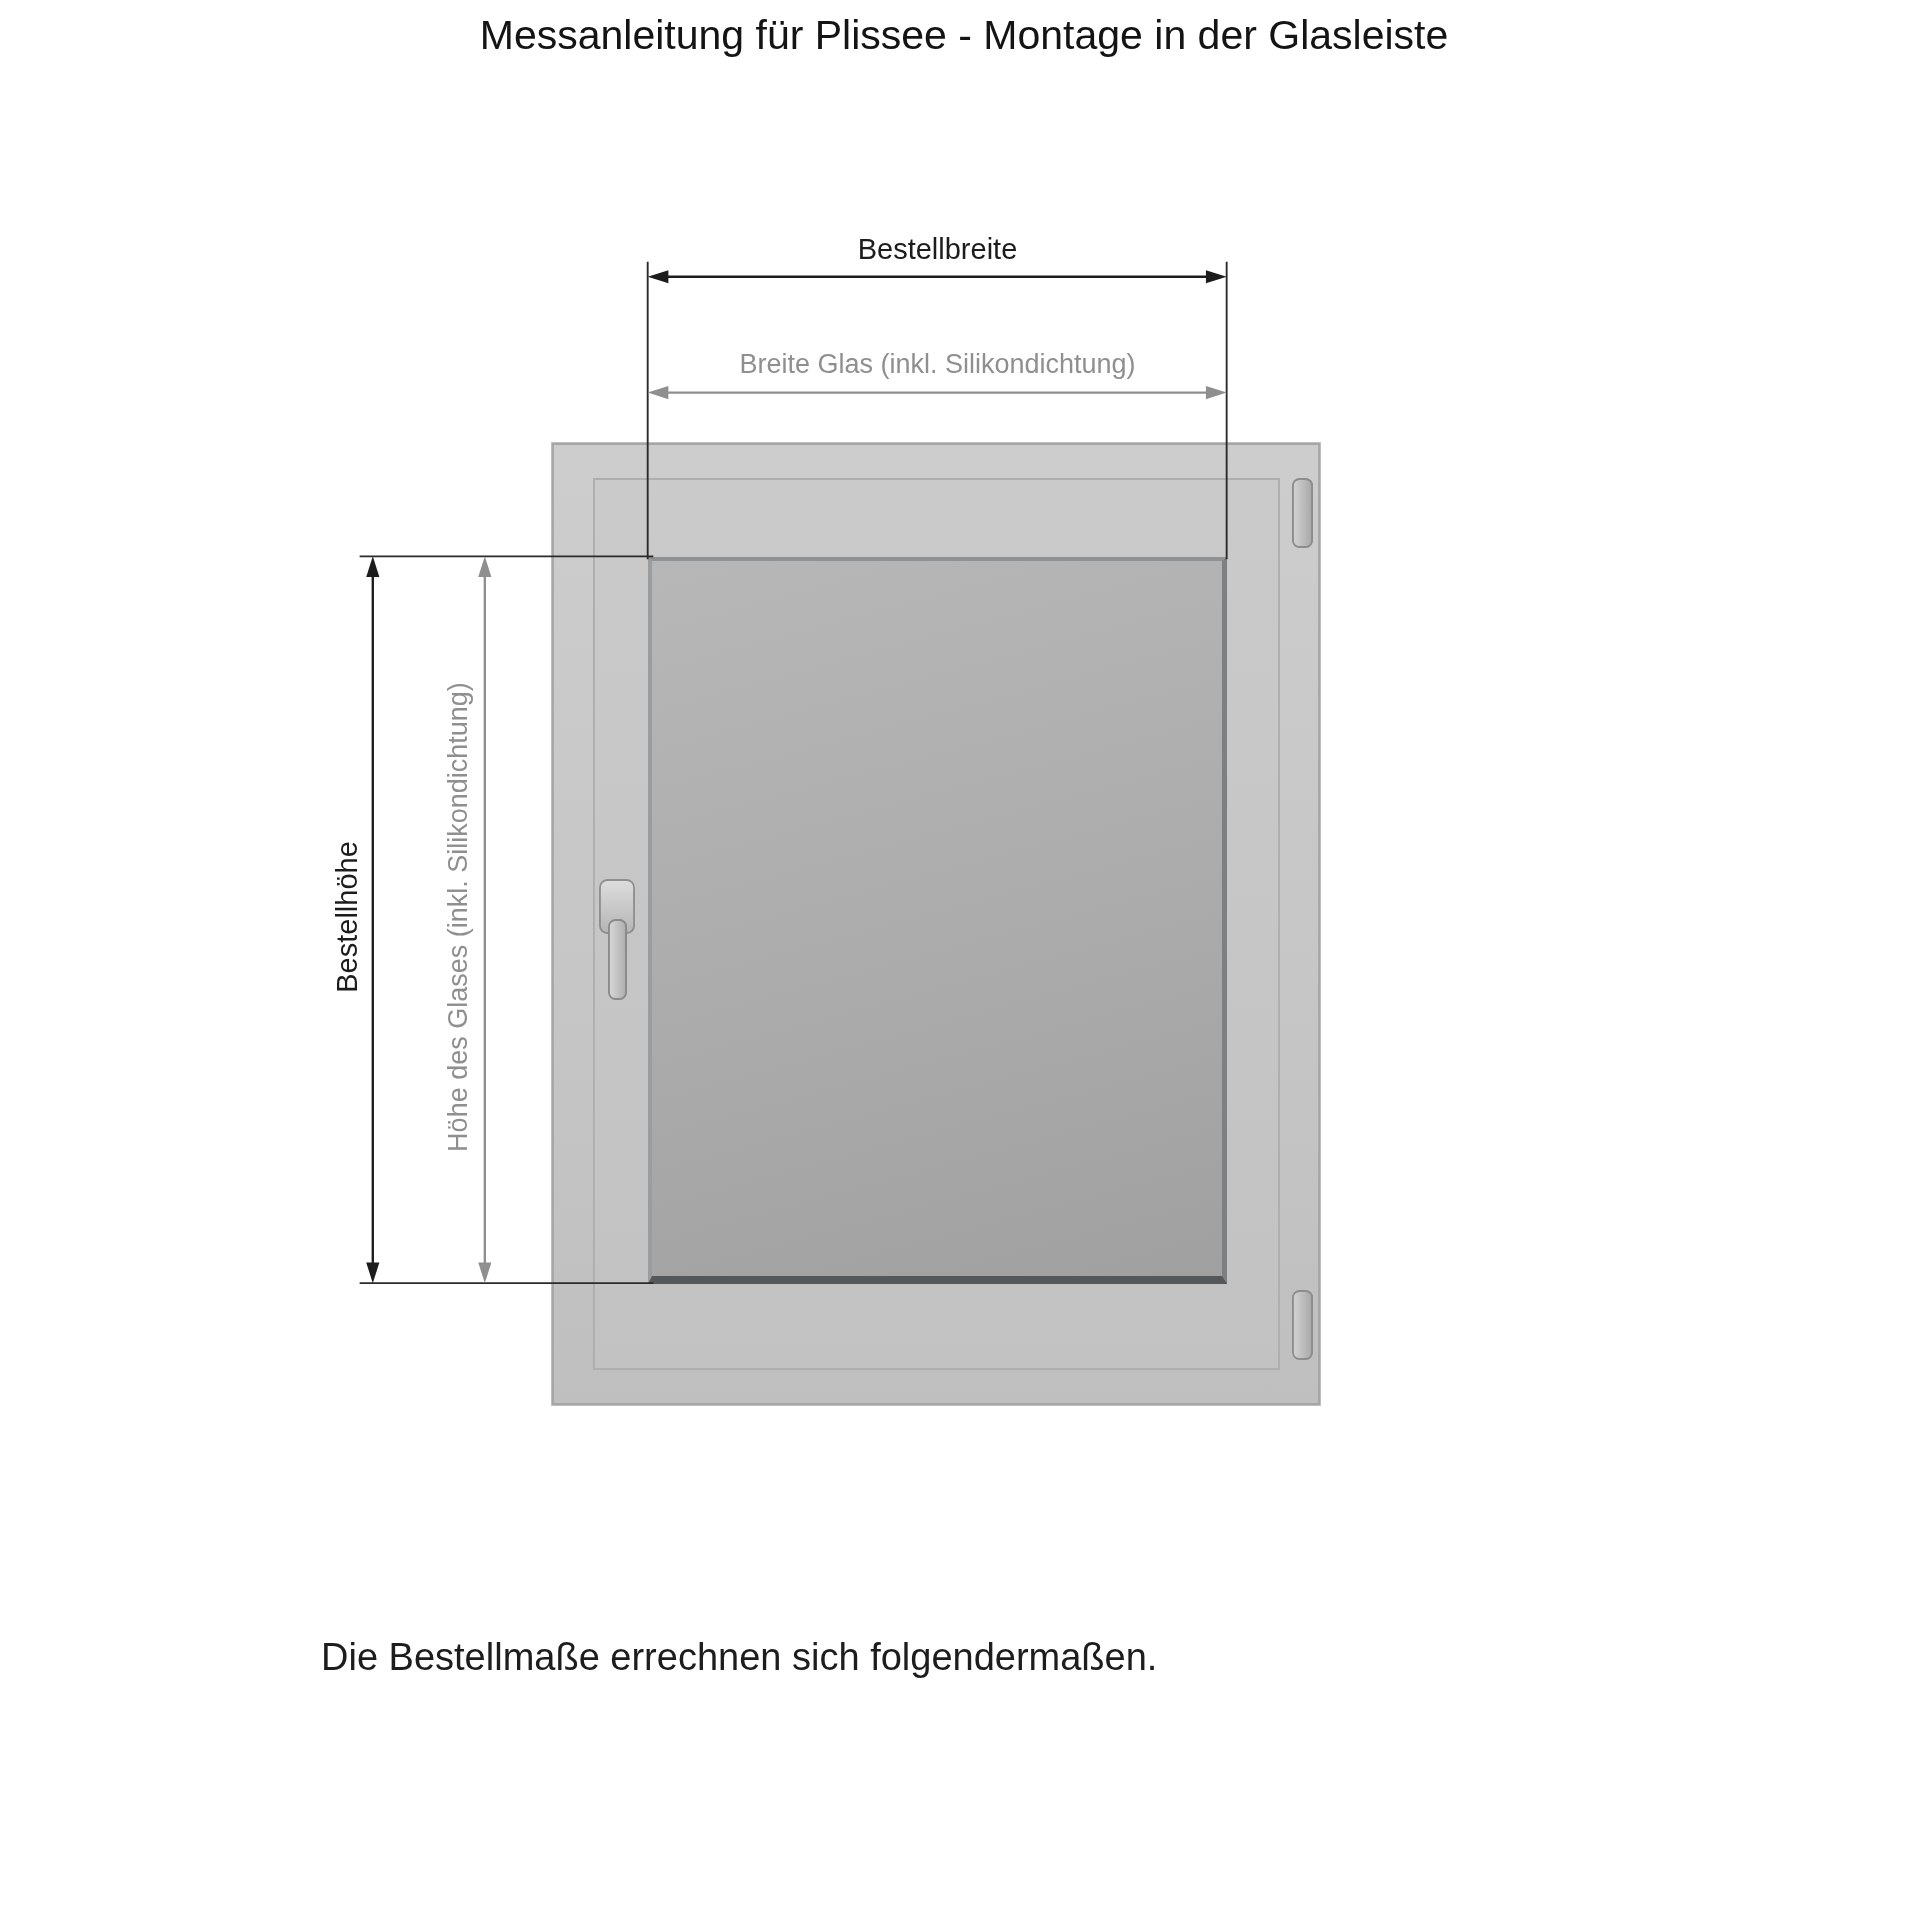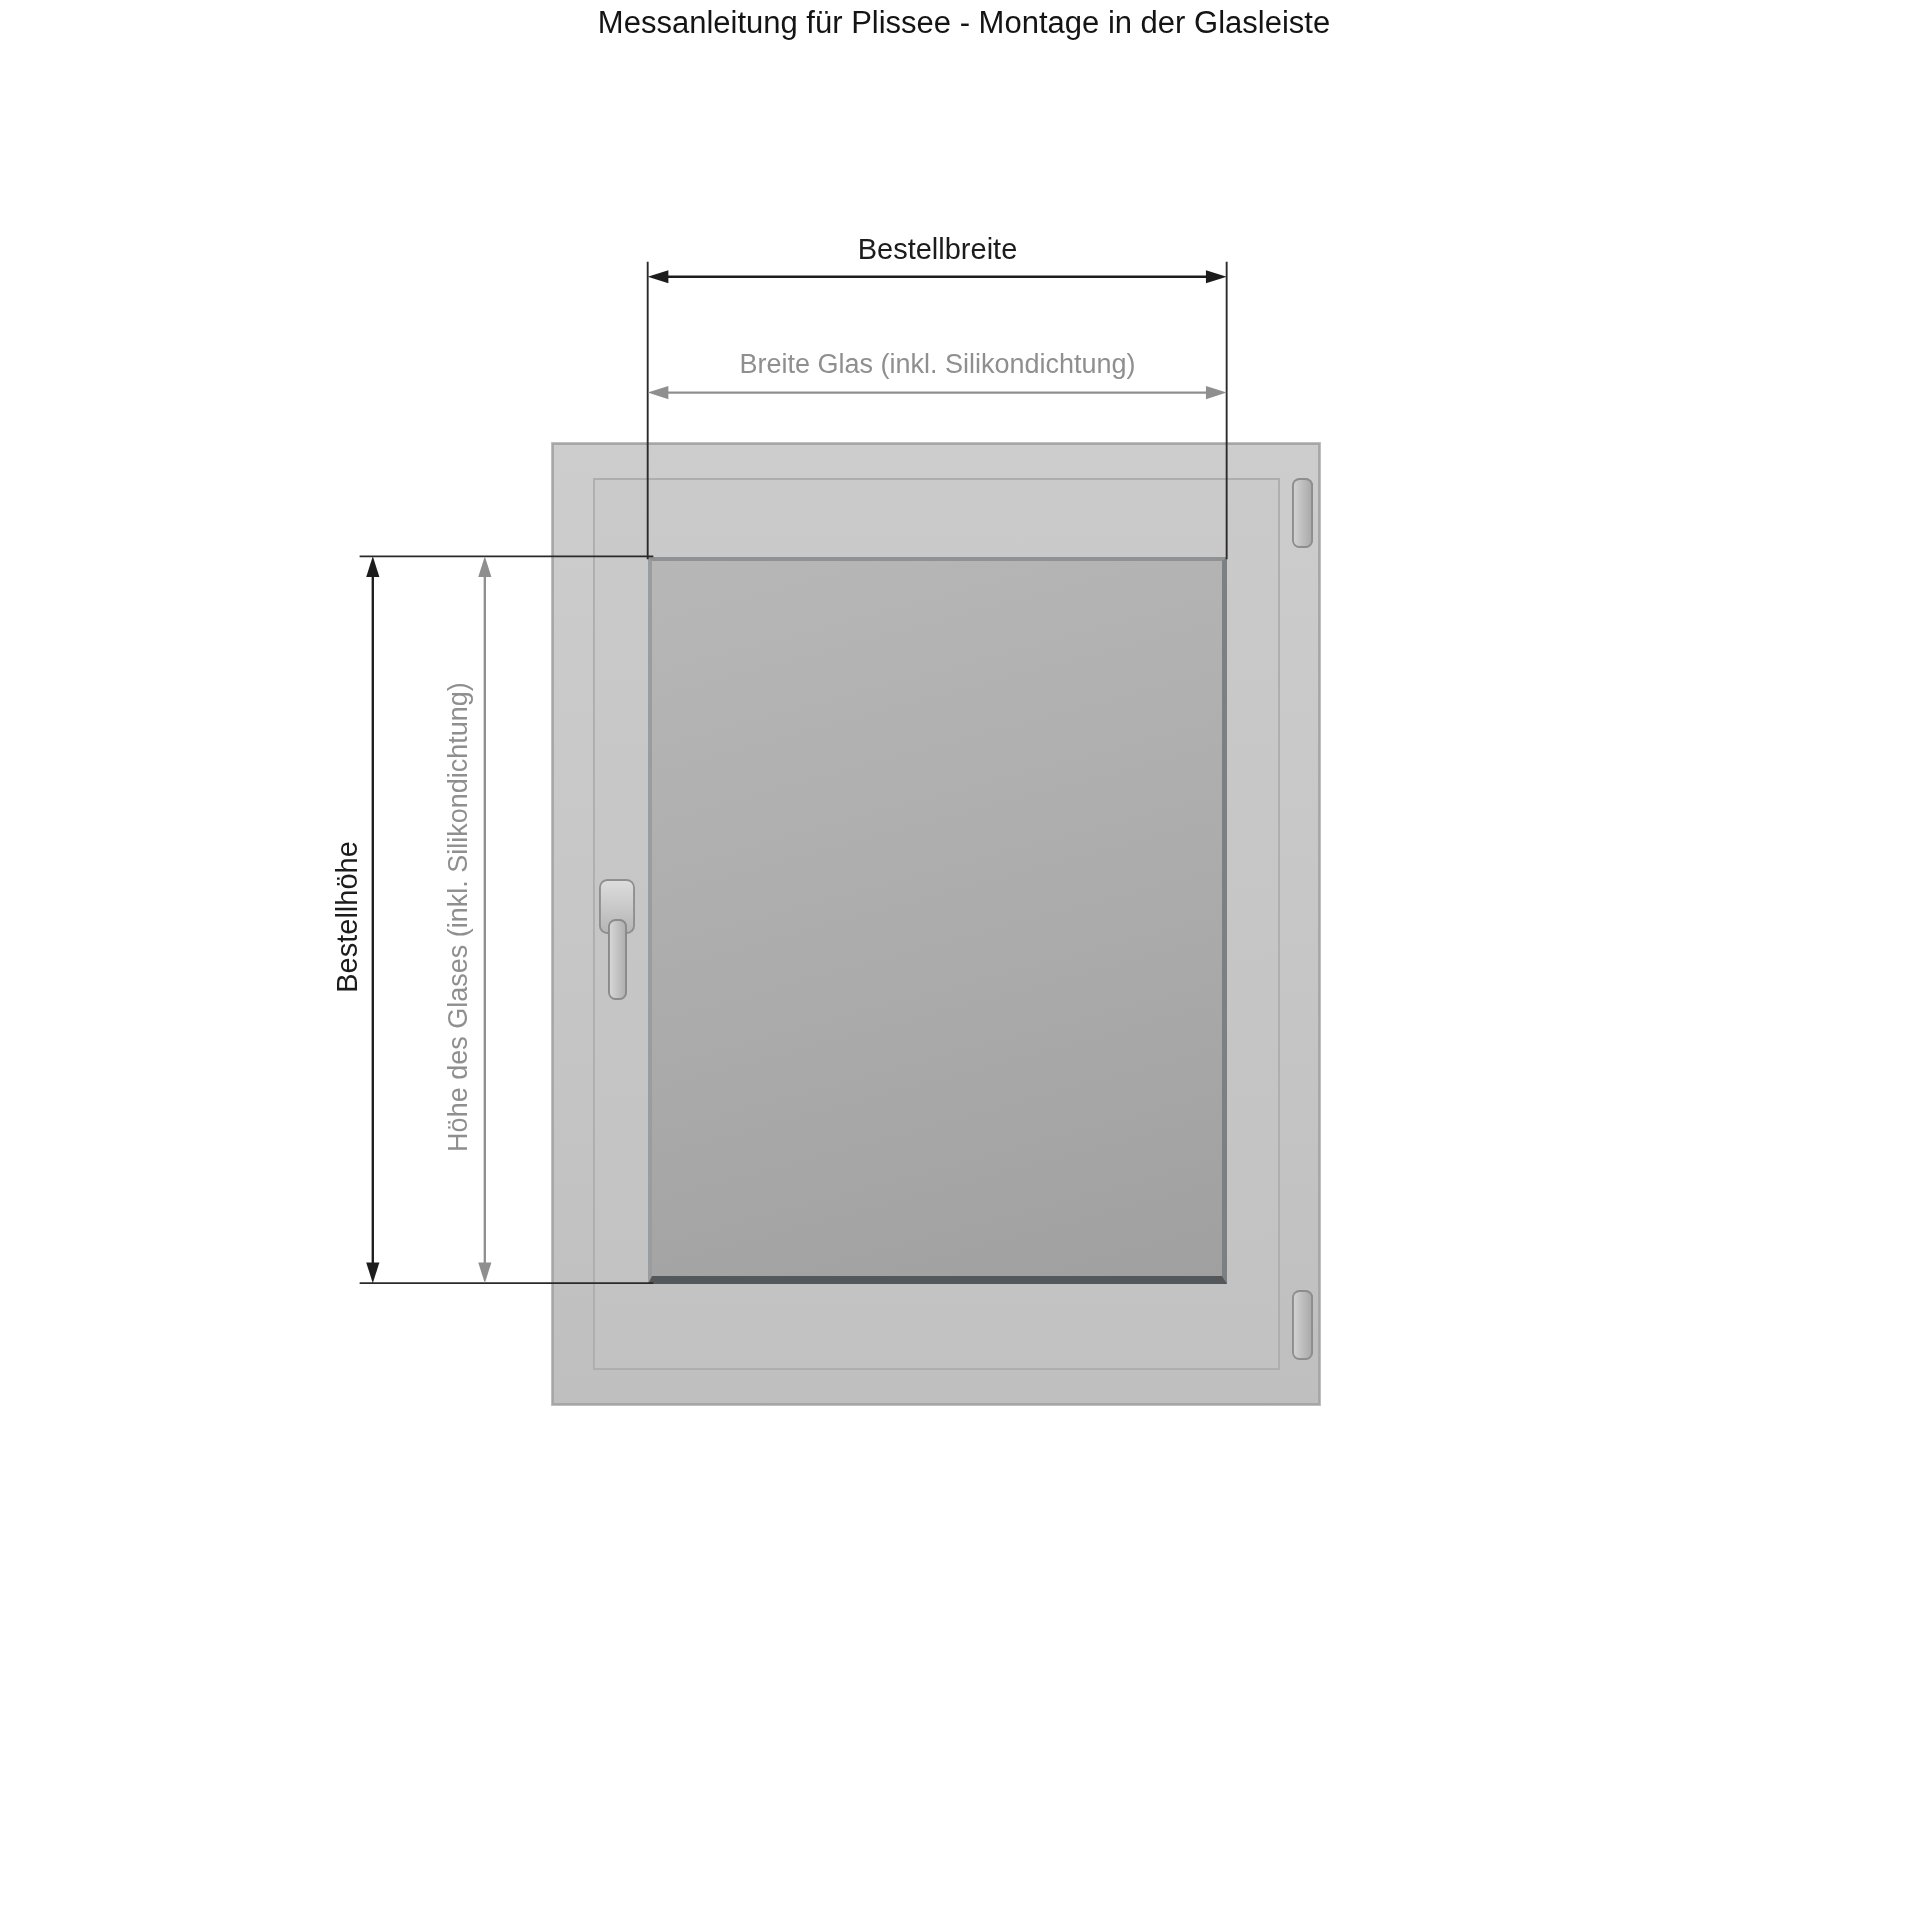--- a/index.html
+++ b/index.html
@@ -3,22 +3,22 @@
 <meta charset="utf-8">
 <style>
   * { margin:0; padding:0; box-sizing:border-box; }
   html,body { background:#ffffff; }
   .page {
     position:relative; width:1928px; height:1928px; background:#ffffff;
     overflow:hidden; font-family:"Liberation Sans","DejaVu Sans",sans-serif;
     color:#1d1d1d;
   }
   .title {
-    position:absolute; top:5px; left:0; width:100%; text-align:center;
-    font-size:31px; font-weight:400; color:#141414;
+    position:absolute; top:12px; left:0; width:100%; text-align:center;
+    font-size:41px; font-weight:400; color:#141414;
   }
 
   
   .window-outer {
     position:absolute; left:552px; top:443px; width:768px; height:962px;
     background:linear-gradient(180deg,#cdcdcd 0%,#c6c6c6 55%,#bfbfbf 100%);
     box-shadow: inset 0 0 0 1.9px #a6a6a6, 0 0 0 0.9px #b8b8b8;
   }
   .window-sash {
     position:absolute; left:41px; top:35px; right:40px; bottom:35px;
@@ -113,20 +113,21 @@
       <polygon points="515,1363 508,1341 522,1341" stroke="none"></polygon>
     </g>
   </svg>
 
   <div id="label-order-width" class="dim-label dim-black">Bestellbreite</div>
   <div id="label-glass-width" class="dim-label dim-gray">Breite Glas (inkl. Silikondichtung)</div>
   <div id="label-order-height" class="dim-label dim-black">Bestellhöhe</div>
   <div id="label-glass-height" class="dim-label dim-gray">Höhe des Glases (inkl. Silikondichtung)</div>
 
   <div class="instructions">
+    <div>Die Bestellmaße errechnen sich folgendermaßen.</div>
     
     
     
     
     
     
   </div>
 
 </div>
 

